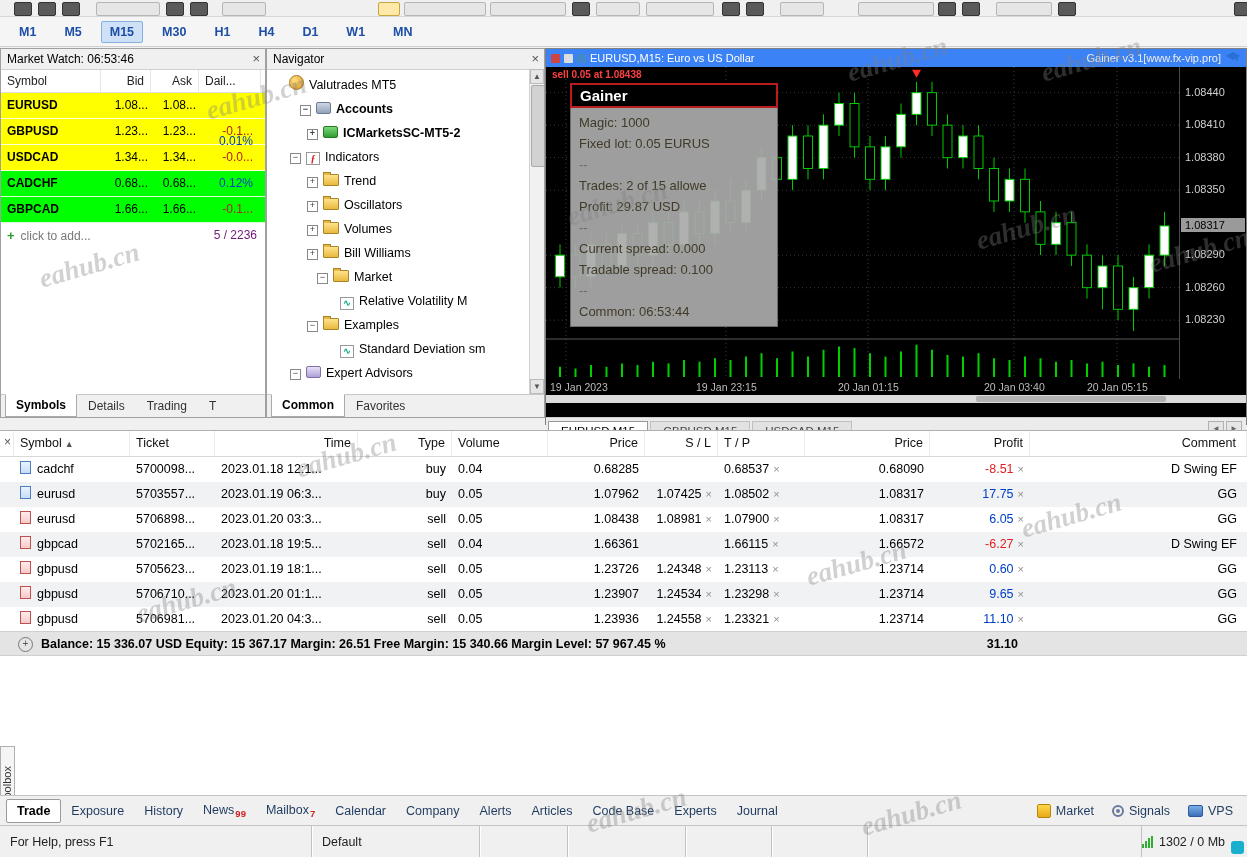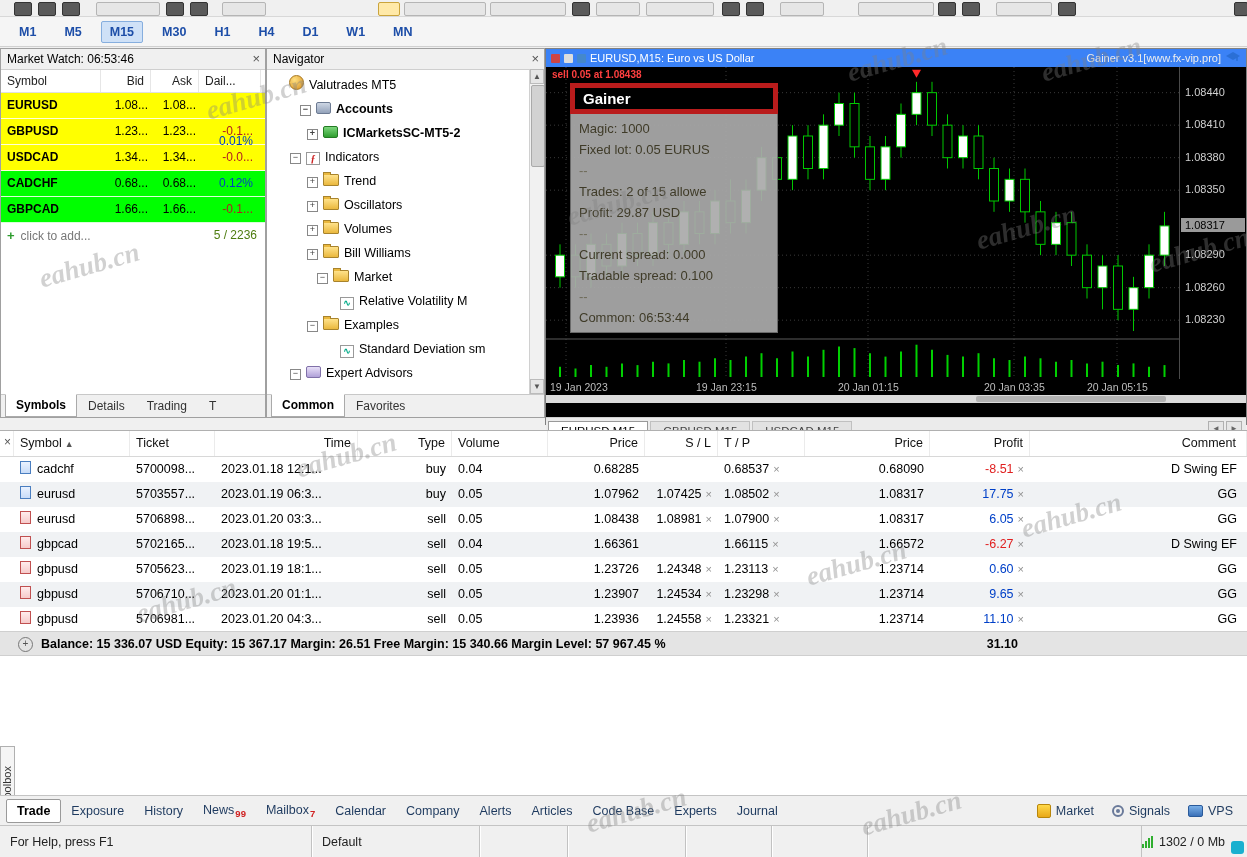--- a/index.html
+++ b/index.html
@@ -29,21 +29,21 @@
   #mw-cols{height:22px;line-height:22px;border-bottom:1px solid #e0e0e0;display:flex;}
   .mwc{box-sizing:border-box;border-right:1px solid #e6e6e6;padding:0 6px;color:#222;overflow:hidden;white-space:nowrap;}
   .mwc0{width:100px;}.mwc1{width:50px;text-align:right;}.mwc2{width:48px;text-align:right;}.mwc3{width:62px;}
   .mw-row{display:flex;height:25px;line-height:25px;border-bottom:1px solid rgba(255,255,255,.85);}
   .mw-sym{width:100px;padding:0 6px;box-sizing:border-box;font-weight:bold;}
   .mw-bid,.mw-ask{width:50px;text-align:right;box-sizing:border-box;padding-right:3px;}
   .mw-ask{width:48px;}
   .mw-daily{width:60px;text-align:right;box-sizing:border-box;padding-right:6px;}
   #mw-add{height:25px;line-height:25px;padding:0 6px;color:#777;position:relative;}
   #mw-add .plus{color:#2d9c2d;font-weight:bold;margin-right:6px;font-size:13px;}
-  #mw-count{position:absolute;right:8px;top:0;color:#4d7c0f;}
+  #mw-count{position:absolute;right:8px;top:0;color:#701a75;}
   .ptabs{position:absolute;left:0;bottom:0;width:100%;height:23px;background:#f0f0f0;border-top:1px solid #c8c8c8;
          display:flex;align-items:stretch;padding-left:4px;box-sizing:border-box;}
   .ptab{padding:3px 10px;font-size:12px;color:#333;border:1px solid transparent;}
   .ptab.active{background:#fff;border-color:#aaa;border-top-color:#fff;font-weight:bold;margin-top:-1px;color:#000;}
 
   
   #nav-tree{position:absolute;left:0;top:20px;right:15px;bottom:23px;overflow:hidden;padding-top:4px;}
   .tree-row{height:24px;line-height:24px;white-space:nowrap;font-size:12.5px;}
   .tree-row.bold{font-weight:bold;}
   .expander{display:inline-block;width:9px;height:9px;line-height:7px;border:1px solid #888;background:#fff;color:#444;
@@ -72,21 +72,21 @@
                   display:flex;align-items:center;padding:0 5px;box-sizing:border-box;gap:4px;}
   .ct-ico{width:9px;height:9px;display:inline-block;border-radius:1px;}
   #ea-label{margin-left:auto;color:#eee;}
   #chart-canvas{position:absolute;left:0;top:18px;width:700px;height:312px;background:#000;}
   #plot{position:absolute;left:0;top:0;}
   #price-scale{position:absolute;left:633px;top:0;width:67px;height:312px;border-left:1px solid #4a4a4a;box-sizing:border-box;}
   .ps-label{position:absolute;left:5px;color:#d0d0d0;font-size:11px;}
   #price-tag{position:absolute;left:1px;width:64px;background:#9a9a9a;color:#000;font-size:11px;padding:1px 4px;box-sizing:border-box;}
   #one-click{position:absolute;left:6px;top:2px;color:#ff4040;font-size:10px;font-weight:bold;z-index:2;}
   #gainer-panel{position:absolute;left:24px;top:16px;width:208px;z-index:5;}
-  #gainer-head{background:#000;border:5px solid #b91c1c;color:#fff;font-size:15px;font-weight:bold;padding:2px 8px;}
+  #gainer-head{background:#000;border:2px solid #b91c1c;color:#fff;font-size:15px;font-weight:bold;padding:2px 8px;}
   #gainer-body{background:rgba(170,170,170,0.93);border:1px solid #6a6a6a;border-top:none;padding:4px 8px;color:#3f3b28;font-size:13px;}
   .gline{height:21px;line-height:21px;white-space:nowrap;overflow:hidden;}
   .gline.dim{color:#6e6a58;}
   #time-axis{position:absolute;left:0;top:330px;width:700px;height:16px;background:#000;color:#bdbdbd;font-size:10.5px;}
   .ta-label{position:absolute;top:2px;}
   #chart-scroll{position:absolute;left:0;top:346px;width:700px;height:8px;background:#dcdcdc;}
   #cs-thumb{position:absolute;left:430px;top:1px;width:190px;height:6px;background:#b2b2b2;border-radius:2px;}
   #chart-tabs{position:absolute;left:0;top:368px;width:700px;height:23px;background:#ebebeb;border-top:1px solid #cfcfcf;
               display:flex;align-items:flex-end;padding-left:2px;box-sizing:border-box;}
   .ctab{padding:3px 12px;font-size:11.5px;color:#444;border:1px solid #c0c0c0;border-bottom:none;background:#e2e2e2;margin-right:2px;}
@@ -462,21 +462,21 @@
             <div class="gline">Tradable spread: 0.100</div>
             <div class="gline dim">--</div>
             <div class="gline">Common: 06:53:44</div>
           </div>
       </div>
     </div>
     <div id="time-axis">
         <span class="ta-label" style="left: 4px;">19 Jan 2023</span>
         <span class="ta-label" style="left: 150px;">19 Jan 23:15</span>
         <span class="ta-label" style="left: 292px;">20 Jan 01:15</span>
-        <span class="ta-label" style="left: 438px;">20 Jan 03:35</span>
+        <span class="ta-label" style="left: 438px;">20 Jan 03:40</span>
         <span class="ta-label" style="left: 541px;">20 Jan 05:15</span>
       </div>
     <div id="chart-scroll">
       <div id="cs-thumb"></div>
     </div>
     <div id="chart-tabs">
         <span class="ctab active">EURUSD,M15</span>
         <span class="ctab">GBPUSD,M15</span>
         <span class="ctab">USDCAD,M15</span>
         <div class="ct-arrows">

